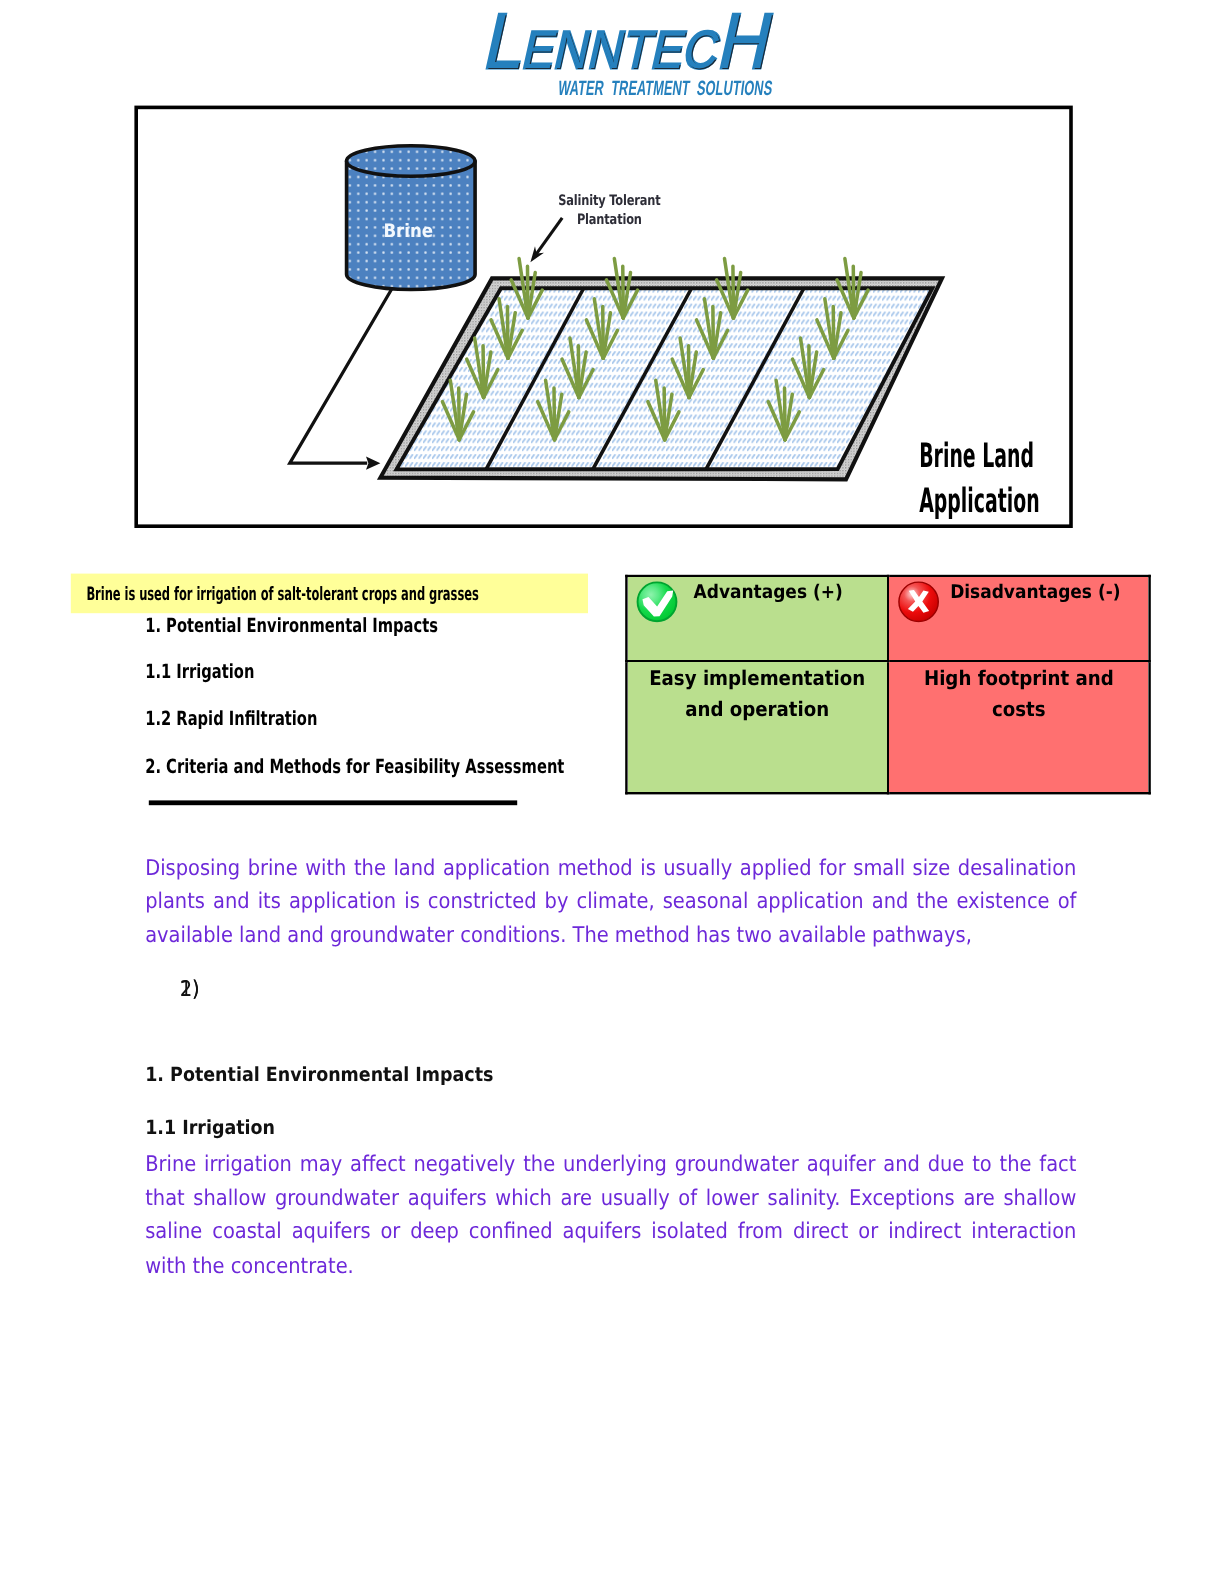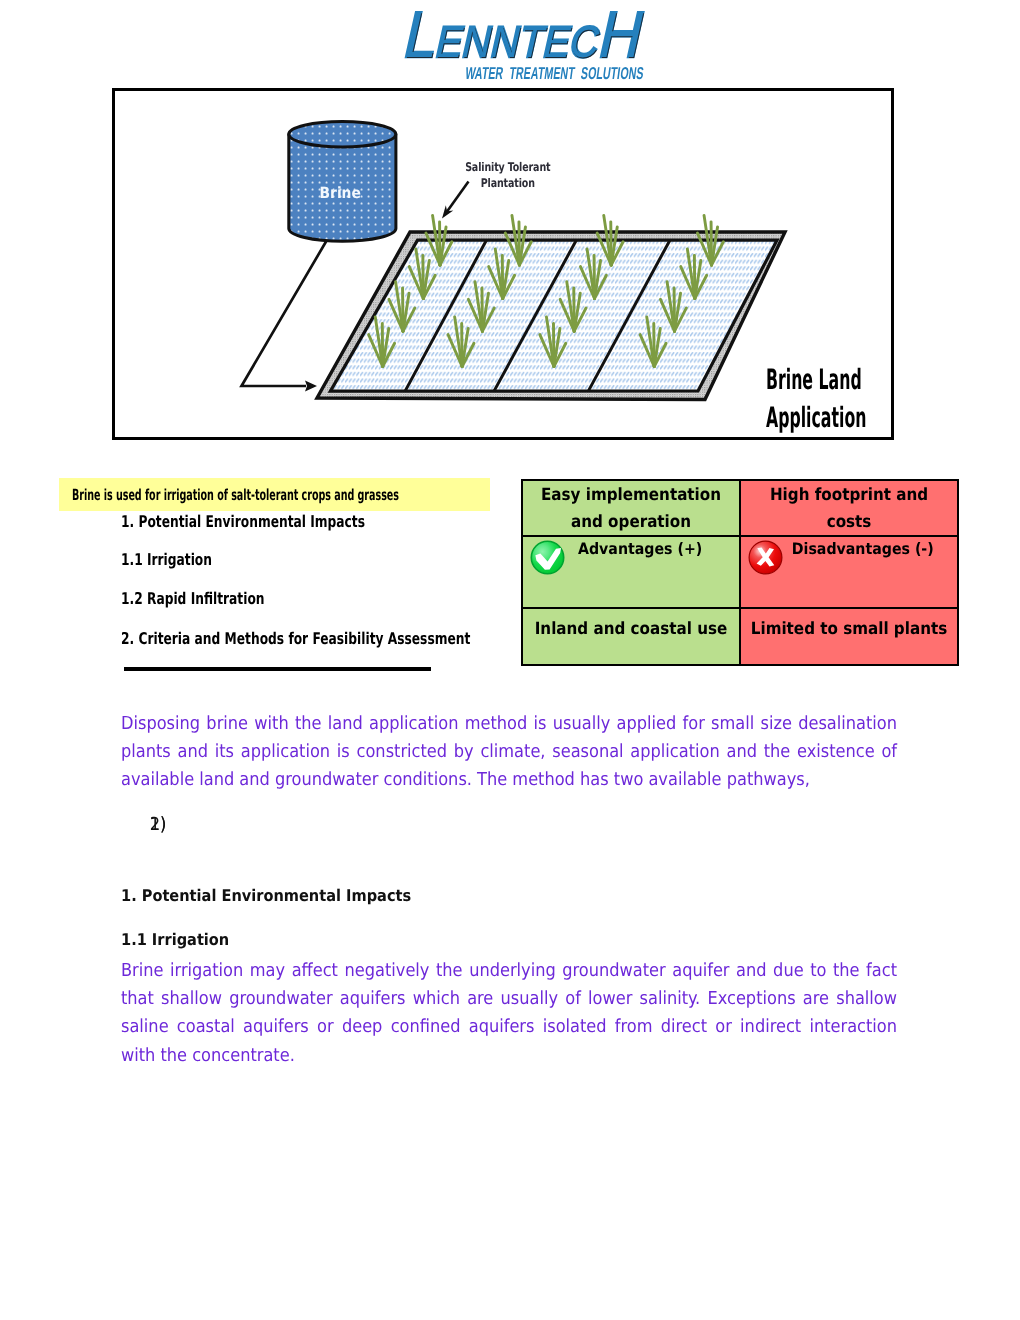--- a/index.html
+++ b/index.html
@@ -265,30 +265,20 @@
 <div class="abs toc-item" style="top:511.5px">1. Potential Environmental Impacts</div>
 <div class="abs toc-item" style="top:549.5px">1.1 Irrigation</div>
 <div class="abs toc-item" style="top:588.7px">1.2 Rapid Infiltration</div>
 <div class="abs toc-item" style="top:628.6px">2. Criteria and Methods for Feasibility Assessment</div>
 <div class="abs" id="toc-rule"></div>
 
 <div class="abs" id="table">
   <table>
     <tbody>
         <tr>
-      <td class="c-green">
-            <div>Easy implementation</div>
-            <div>and operation</div>
-          </td>
-      <td class="c-red">
-            <div>High footprint and</div>
-            <div>costs</div>
-          </td>
-    </tr>
-    <tr>
       <td class="c-green hdr">
         <span class="hdr-inner">
           <span class="ic" style="left:1px">
                 <svg width="35" height="35" viewBox="0 0 35 35">
 <defs>
                     <radialGradient id="gcheck" cx="34%" cy="32%" r="68%">
 <stop offset="0%" stop-color="#8ef3ac"></stop>
                       <stop offset="30%" stop-color="#5aea86"></stop>
 <stop offset="62%" stop-color="#15d94b"></stop>
                       <stop offset="100%" stop-color="#04cb36"></stop>
@@ -315,22 +305,28 @@
                   </defs>
 <circle cx="17.5" cy="17.5" r="16.4" fill="url(#gcross)" stroke="#9c0000" stroke-width="1.2"></circle>
 <path d="M9.3,8.2 L13.6,7.6 L17.8,13.6 L21.5,8.0 L26.0,9.2 L20.6,17.3 L26.3,25.2 L21.5,26.6 L17.4,21.0 L12.8,25.8 L8.6,23.6 L14.7,17.2 Z" fill="#ffffff"></path>
 </svg>
               </span>
           <span class="lbl" style="left:44.8px">Disadvantages (-)</span>
         </span>
       </td>
     </tr>
     <tr>
-      <td class="c-green">Inland and coastal use</td>
-      <td class="c-red">Limited to small plants</td>
+      <td class="c-green">
+            <div>Easy implementation</div>
+            <div>and operation</div>
+          </td>
+      <td class="c-red">
+            <div>High footprint and</div>
+            <div>costs</div>
+          </td>
     </tr>
   </tbody>
     </table>
 </div>
 
 <div class="abs body-p" style="top:709.5px">Disposing brine with the land application method is usually applied for small size desalination plants and its application is constricted by climate, seasonal application and the existence of available land and groundwater conditions. The method has two available pathways,</div>
 <div class="abs" id="numlist" style="top:811px">
   <div class="li"><span class="num">1)</span></div>
   <div class="li"><span class="num">2)</span></div>
 </div>

